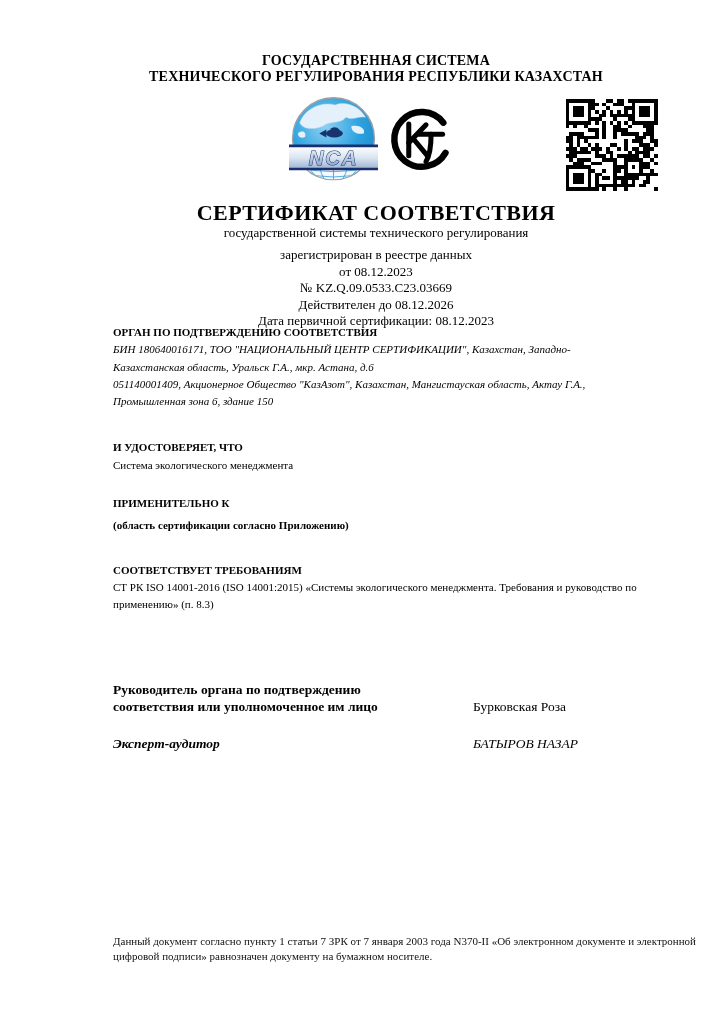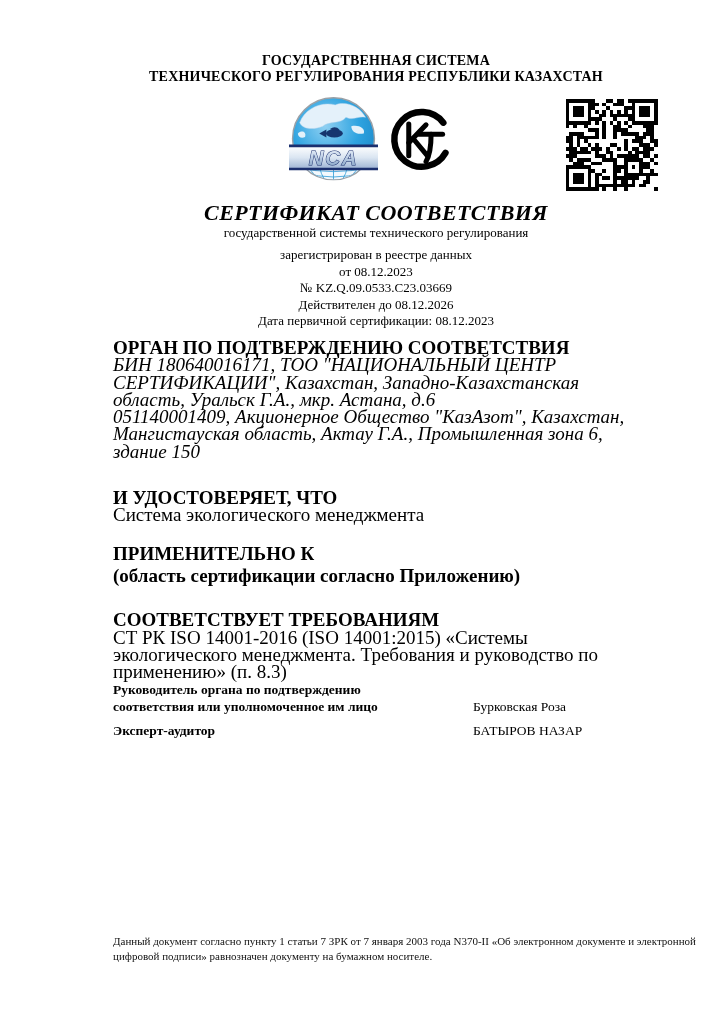--- a/index.html
+++ b/index.html
@@ -14,39 +14,39 @@
     position:absolute; top:53px; left:85px; right:57px;
     text-align:center; font-weight:bold; font-size:14px; line-height:15.5px;
     letter-spacing:.2px;
   }
   
   .logo-globe { position:absolute; left:261px; top:94px; width:89px; height:93px; }
   .logo-kz    { position:absolute; left:357px; top:101px; width:72px; height:75px; }
   .qr         { position:absolute; left:536px; top:99px;  width:95px; height:92px; }
   
   .title-block { position:absolute; top:201px; left:85px; right:57px; text-align:center; }
-  .cert-title  { font-size:22px; font-weight:bold; line-height:24px; letter-spacing:.4px;font-style:italic; }
+  .cert-title  { font-size:22px; font-weight:bold; line-height:24px; letter-spacing:.4px; }
   .reg-line    { font-size:13px; line-height:15.5px; }
   .reg-first   { margin-top:6px; }
   .meta-line   { font-size:13px; line-height:15px; margin-top:1.5px; }
   
-  .sections { position:absolute; top:339px; left:85px; right:57px; font-size:19px; line-height:17.3px; }
+  .sections { position:absolute; top:324px; left:85px; right:57px; font-size:11px; line-height:17.3px; }
   .sec-head { font-weight:bold; }
   .sec-body { max-width:562px; }
   .sec-body.italic { font-style:italic; }
   .sec-body.bold   { font-weight:bold; }
   .mt-s1 { margin-top:10px; }
   .mt-s2 { margin-top:29px; }
   .mt-s3 { margin-top:21px; }
   .mt-s4 { margin-top:27px; }
   .mt-s5 { margin-top:5px; }
   
   .signatures { position:absolute; top:681px; left:85px; right:57px; font-size:13.5px; line-height:17px; }
   .sig-row { display:flex; align-items:flex-end;gap:20px; }
-  .sig-row + .sig-row { margin-top:7px; }
+  .sig-row + .sig-row { margin-top:20px;font-style:italic; }
   .sig-label { font-weight:bold; width:340px; padding-right:38px; }
   .sig-name  { font-weight:normal; }
   
   .doc-footer {
     position:absolute; top:934px; left:85px; width:583px;
     font-size:11px; line-height:14.5px; text-align:justify; color:#111;
   }
 </style>
 </head>
 <body>

